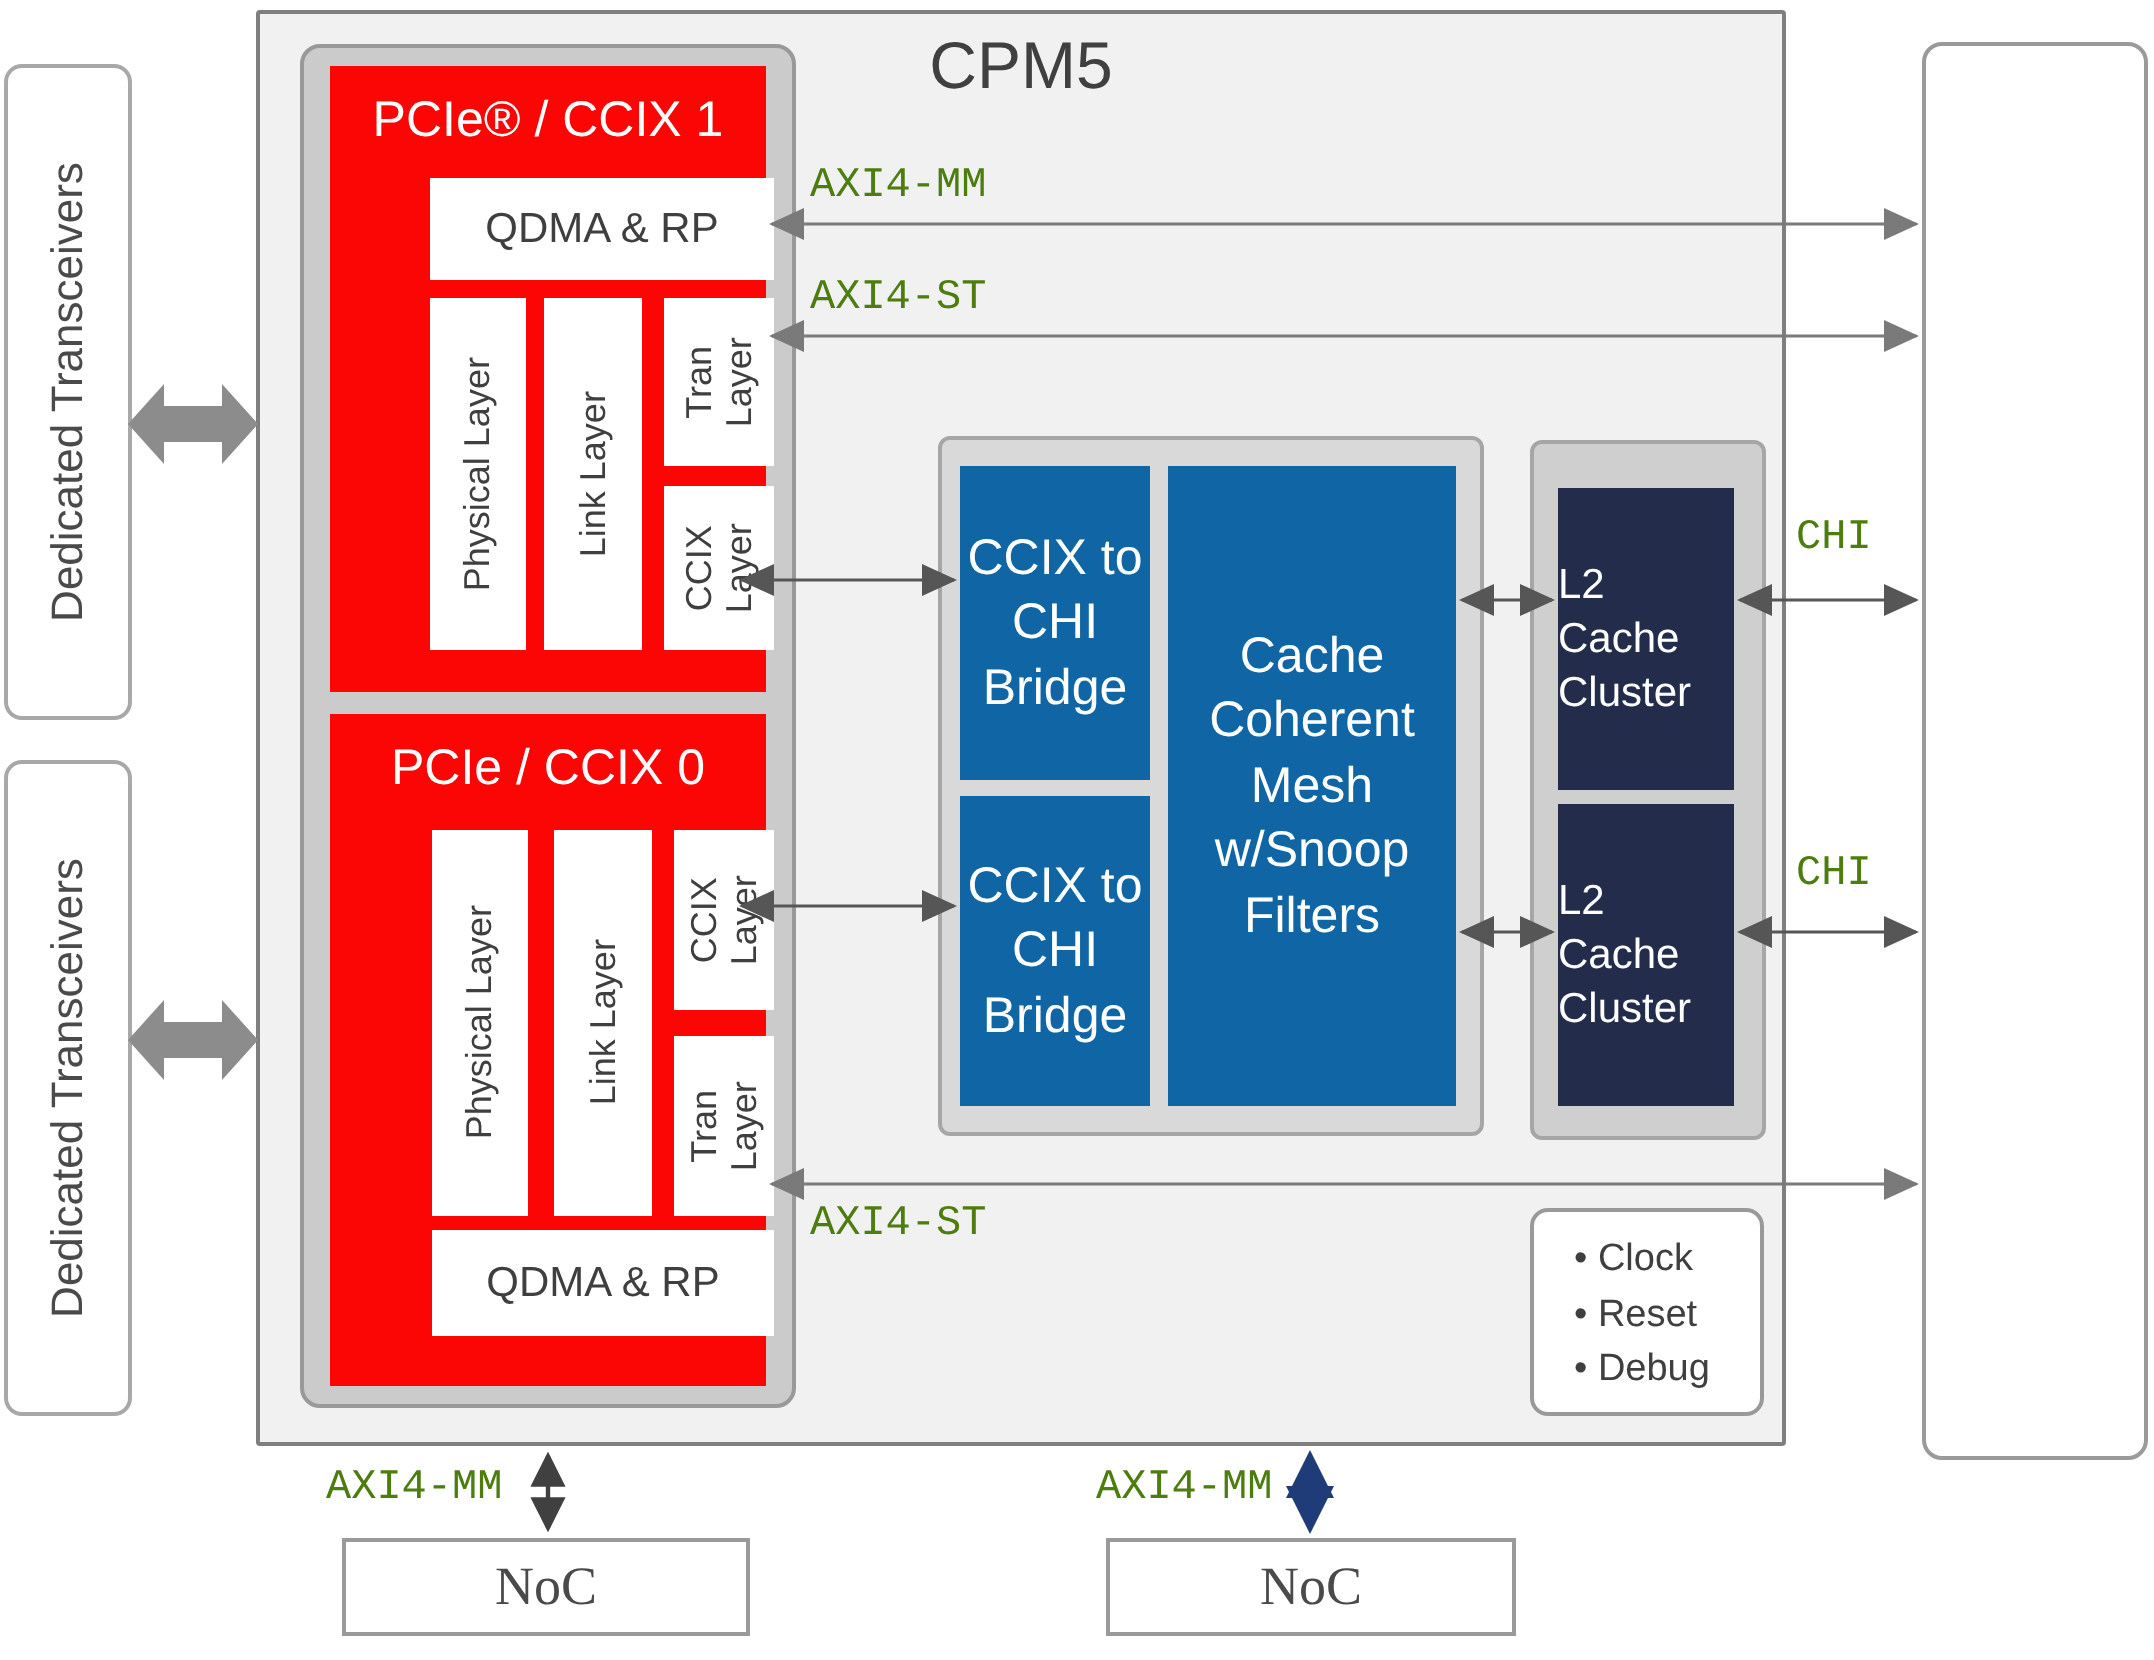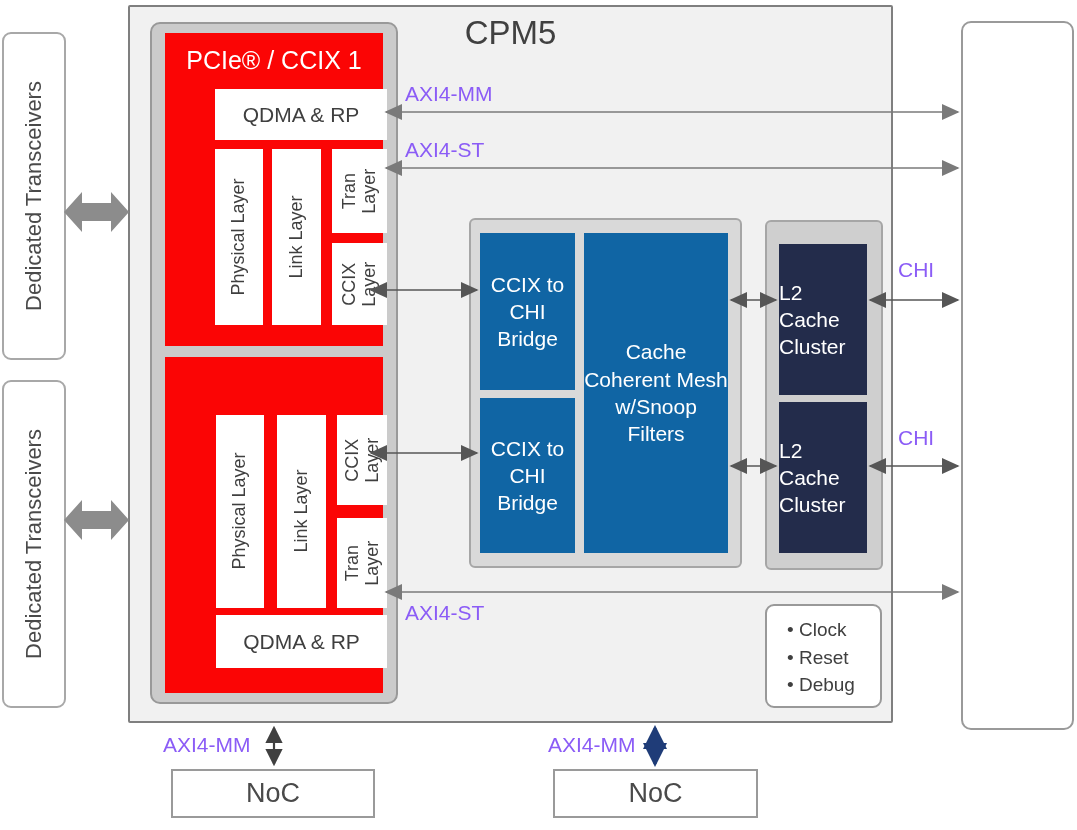--- a/index.html
+++ b/index.html
@@ -46,37 +46,37 @@
   .wbox{position:absolute;background:#fff;display:flex;align-items:center;justify-content:center;
     color:#3F3F3F;margin-left:19px;}
   .wbox .lay{transform:rotate(-90deg);font-size:18px;color:#3F3F3F;text-align:center;line-height:1.12;}
   .lay.nowrap{white-space:nowrap;}
   .lay.wrap2{width:56px;white-space:normal;}
   .qdma{font-size:21px;}
 
   .midwrap{position:absolute;left:469px;top:218px;width:273px;height:350px;
     background:#D9D9D9;border:2px solid #A6A6A6;border-radius:6px;}
   .bluebox{position:absolute;background:var(--blue);color:#fff;display:flex;
-    align-items:center;justify-content:center;text-align:center;font-size:21px;line-height:1.3;}
+    align-items:center;justify-content:center;text-align:center;font-size:25px;line-height:1.3;}
   .l2wrap{position:absolute;left:765px;top:220px;width:118px;height:350px;
     background:#CFCFCF;border:2px solid #A6A6A6;border-radius:6px;}
   .navybox{position:absolute;background:var(--navy);color:#fff;display:flex;
     align-items:center;justify-content:center;font-size:21px;line-height:1.3;}
 
   .miscbox{position:absolute;left:765px;top:604px;width:117px;height:104px;background:#fff;
     border:2px solid #999;border-radius:9px;padding:10px 0 0 20px;}
   .miscbox .mi{font-size:19px;color:#3F3F3F;line-height:1.45;}
   .miscbox .mi::before{content:"•  ";color:#3F3F3F;}
 
   .noc{position:absolute;top:769px;height:49px;background:#fff;border:2px solid var(--box-border);
-    display:flex;align-items:center;justify-content:center;font-size:27px;color:#4A4A4A;}
+    display:flex;align-items:center;justify-content:center;font-size:27px;color:#4A4A4A;font-family:Liberation Serif, serif;}
   .noc.n1{left:171px;width:204px;}
   .noc.n2{left:553px;width:205px;}
 
-  .buslabel{position:absolute;font-size:21px;color:#8b5cf6;white-space:nowrap;}
+  .buslabel{position:absolute;font-size:21px;color:#4d7c0f;white-space:nowrap;font-family:Liberation Mono, monospace;}
   svg.arrows{position:absolute;left:0;top:0;width:1077px;height:830px;pointer-events:none;}
 </style>
 </head>
 <body>
 
 <div class="canvas">
 
   <div class="cpm5"></div>
   <div class="cpm5-title">CPM5</div>
 
@@ -109,20 +109,21 @@
     </div>
     <div class="wbox" style="left:148px;top:116px;width:55px;height:84px;">
       <span class="lay wrap2">Tran Layer</span>
     </div>
     <div class="wbox" style="left:148px;top:210px;width:55px;height:82px;">
       <span class="lay wrap2">CCIX Layer</span>
     </div>
   </div>
 
   <div class="redbox r0">
+    <div class="red-title">PCIe / CCIX 0</div>
     <div class="wbox" style="left:32px;top:58px;width:48px;height:193px;">
       <span class="lay nowrap">Physical Layer</span>
     </div>
     <div class="wbox" style="left:93px;top:58px;width:49px;height:193px;">
       <span class="lay nowrap">Link Layer</span>
     </div>
     <div class="wbox" style="left:153px;top:58px;width:50px;height:90px;">
       <span class="lay wrap2">CCIX Layer</span>
     </div>
     <div class="wbox" style="left:153px;top:161px;width:50px;height:90px;">

